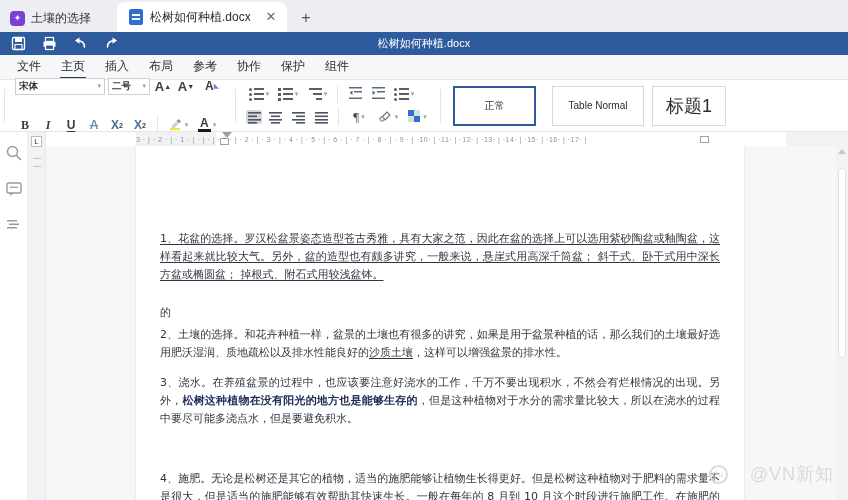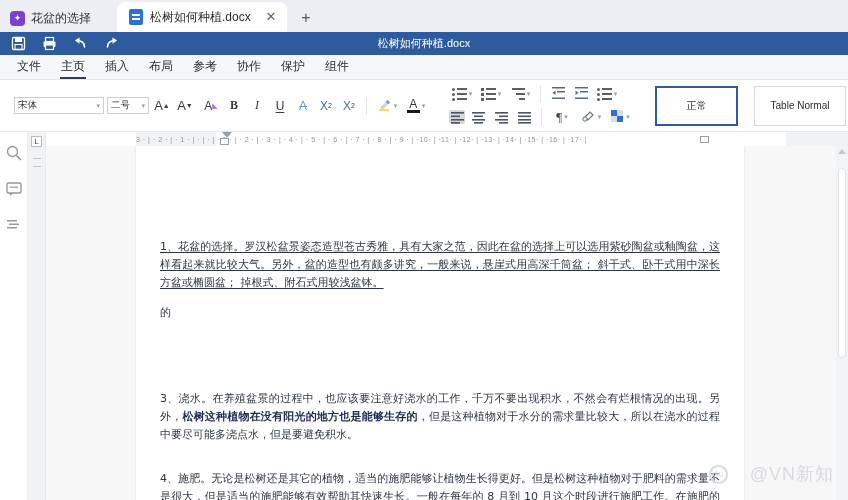--- a/index.html
+++ b/index.html
@@ -111,21 +111,21 @@
   }
   .clipboard::after {
     content: ""; position: absolute; left: 6px; top: 5px; width: 12px; height: 14px;
     background: #fff; border: 1.4px solid #9aa0a8;
   }
   .paste-label { font-size: 8px; color: #444; }
   .mini-col { display: flex; flex-direction: column; justify-content: center; gap: 6px; width: 24px; }
   .mini-ico { width: 17px; height: 17px; opacity: .75; }
 
   
-  .fontgroup { display: flex; flex-direction: row; gap: 0; padding: 0 6px; }
+  .fontgroup { display: flex; flex-direction: column; gap: 20px; padding: 0 6px; font-weight: bold; }
   .frow { display: flex; align-items: center; gap: 3px; }
   .combo {
     height: 17px; border: 1px solid #ccd0d6; background: #fff;
     display: flex; align-items: center; padding: 0 3px;
     font-size: 9.5px; color: #333;
   }
   .combo.fontname { width: 90px; }
   .combo.fontsize { width: 42px; }
   .combo .cval { flex: 1; white-space: nowrap; overflow: hidden; }
   .caret { font-size: 7px; color: #9aa0a8; margin-left: 2px; }
@@ -264,21 +264,21 @@
   }
 </style>
 </head>
 <body>
 
 <div id="app">
 
   <div class="tabstrip">
     <div class="app-tab home">
       <span class="app-logo">✦</span>
-      <span>花盆的选择</span>
+      <span>土壤的选择</span>
     </div>
     <div class="doc-tab">
       <span class="doc-icon"></span>
       <span class="doc-tab-title">松树如何种植.docx</span>
       <span class="tab-close">✕</span>
     </div>
     <div class="tab-new">+</div>
   </div>
 
   <div class="titlebar">
@@ -571,26 +571,29 @@
     <div class="tickrow">3 · | · 2 · | · 1 · | · |   · | · 1 · | · 2 · | · 3 · | · 4 · | · 5 · | · 6 · | · 7 · | · 8 · | · 9 · | ·10· | ·11· | ·12· | ·13· | ·14· | ·15· | ·16· | ·17· |</div>
     <div class="indent-marker indent-top" style="left:86px; top:0;"></div>
     <div class="indent-box" style="left:84px; top:6px;"></div>
     <div class="indent-box" style="left:564px; top:4px;"></div>
   </div>
 
   <div class="canvas">
     <div class="page">
 
 
-      <div class="para underlined" style="top:92px;">1、花盆的选择。罗汉松盆景姿态造型苍古秀雅，具有大家之范，因此在盆的选择上可以选用紫砂陶盆或釉陶盆，这样看起来就比较大气。另外，盆的造型也有颇多讲究，一般来说，悬崖式用高深千筒盆；  斜干式、卧干式用中深长方盆或椭圆盆；  掉根式、附石式用较浅盆钵。</div>
+      <div class="para underlined" style="top:84px;">1、花盆的选择。罗汉松盆景姿态造型苍古秀雅，具有大家之范，因此在盆的选择上可以选用紫砂陶盆或釉陶盆，这样看起来就比较大气。另外，盆的造型也有颇多讲究，一般来说，悬崖式用高深千筒盆；  斜干式、卧干式用中深长方盆或椭圆盆；  掉根式、附石式用较浅盆钵。</div>
 
       <div class="stray" style="top:159px;">的</div>
 
-
-      <div class="para" style="top:244px;">
+      <div class="para" style="top:180px;">
+        <span>2、土壤的选择。和花卉种植一样，盆景的土壤也有很多的讲究，如果是用于盆景种植的话，那么我们的土壤最好选用肥沃湿润、质地疏松以及排水性能良好的</span><span class="u">沙质土壤</span><span>，这样可以增强盆景的排水性。</span>
+      </div>
+
+      <div class="para" style="top:228px;">
         <span>3、浇水。在养殖盆景的过程中，也应该要注意好浇水的工作，千万不要出现积水，不然会有烂根情况的出现。另外，</span><span class="hl">松树这种植物在没有阳光的地方也是能够生存的</span><span>，但是这种植物对于水分的需求量比较大，所以在浇水的过程中要尽可能多浇点水，但是要避免积水。</span>
       </div>
 
       <div class="para" style="top:324px;">4、施肥。无论是松树还是其它的植物，适当的施肥能够让植物生长得更好。但是松树这种植物对于肥料的需求量不是很大，但是适当的施肥能够有效帮助其快速生长。一般在每年的 8 月到 10 月这个时段进行施肥工作。在施肥的时候，注意肥料不要太多，以免导致松树暂停生长或是畸形生长。</div>
     </div>
   </div>
 
   <div class="vscroll">
     <div class="arrow"></div>
     <div class="thumb"></div>

